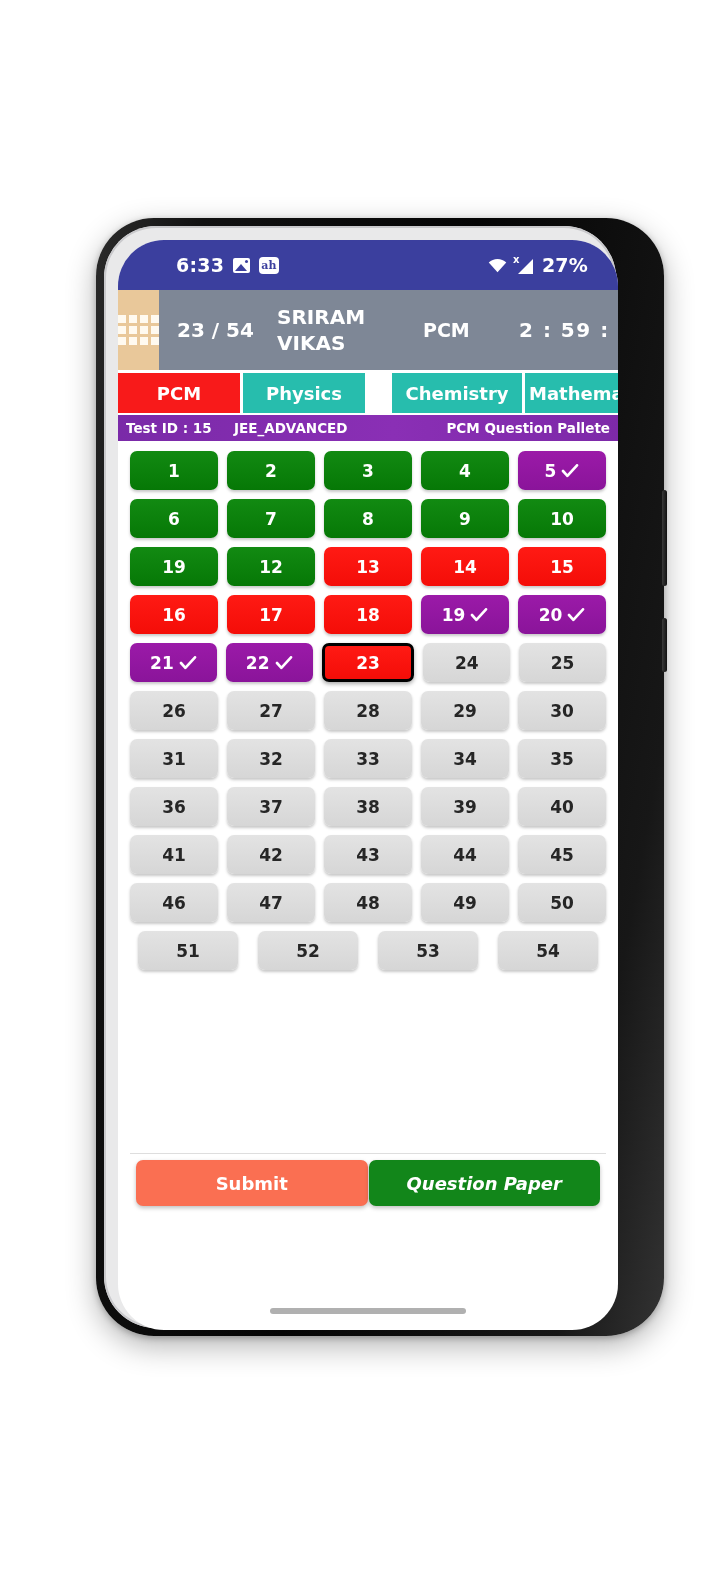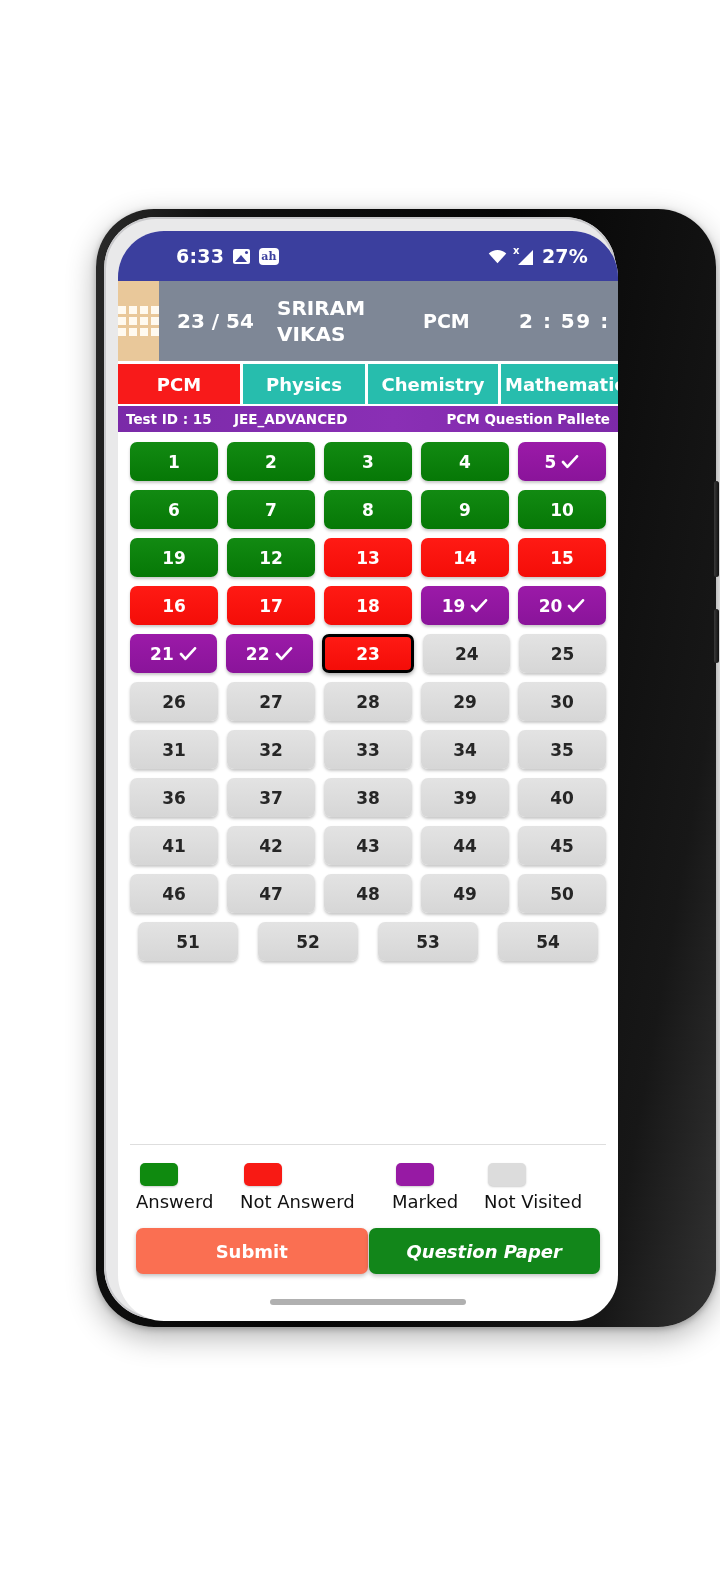--- a/index.html
+++ b/index.html
@@ -9,22 +9,22 @@
     height: 1584px;
     background: #ffffff;
     font-family: "DejaVu Sans", sans-serif;
     overflow: hidden;
   }
 
   
   #phone-frame {
     position: absolute;
     left: 96px;
-    top: 209px;
-    width: 620px;
+    top: 218px;
+    width: 568px;
     height: 1118px;
     border-radius: 58px;
     background: linear-gradient(100deg,#2b2b2b 0%,#111 14%,#050505 50%,#171717 86%,#333 100%);
     box-shadow: 0 10px 30px rgba(0,0,0,.30), 0 2px 6px rgba(0,0,0,.25);
   }
   #phone-inner-bezel {
     position: absolute;
     left: 8px; top: 8px;
     width: 512px; height: 1102px;
     border-radius: 52px;
@@ -147,21 +147,21 @@
     display: flex; align-items: center; justify-content: center;
     color: #ffffff;
     font-weight: bold;
     font-size: 18px;
     background: #27bdad;
     white-space: nowrap;
   }
   .tab.active { background: #f81a1a; }
   #tab-pcm { width: 122px; }
   #tab-physics { width: 122px; }
-  #tab-chemistry { width: 130px; }
+  #tab-chemistry { width: 130px; margin-left: 24px; }
   #tab-maths { width: 128px; }
 
   
   #info-strip {
     height: 26px;
     background: linear-gradient(90deg,#7a2aa8 0%,#8a2fb5 55%,#7d29a8 100%);
     color: #fff;
     font-size: 13.5px;
     font-weight: bold;
     display: flex;
@@ -535,38 +535,20 @@
             <div class="q-cell notvisited">
               <span>53</span>
             </div>
             <div class="q-cell notvisited">
               <span>54</span>
             </div>
           </div>
         </div>
 
       <div id="legend-sep"></div>
-      <div id="legend">
-        <div class="legend-item" id="legend-answerd">
-          <span class="legend-swatch" style="background: rgb(15, 138, 15);"></span>
-          <span class="legend-label">Answerd</span>
-        </div>
-        <div class="legend-item" id="legend-notanswerd">
-          <span class="legend-swatch" style="background: rgb(248, 26, 20);"></span>
-          <span class="legend-label">Not Answerd</span>
-        </div>
-        <div class="legend-item" id="legend-marked">
-          <span class="legend-swatch" style="background: rgb(151, 26, 164);"></span>
-          <span class="legend-label">Marked</span>
-        </div>
-        <div class="legend-item" id="legend-notvisited">
-          <span class="legend-swatch" style="background: rgb(220, 220, 220);"></span>
-          <span class="legend-label">Not Visited</span>
-        </div>
-      </div>
 
       <div id="bottom-bar">
         <div class="bottom-btn" id="btn-submit" style="background: rgb(250, 111, 82);">Submit</div>
         <div class="bottom-btn" id="btn-question-paper" style="background: rgb(18, 134, 26); font-style: italic;">Question Paper</div>
       </div>
 
       <div id="home-indicator-wrap">
         <div id="home-indicator"></div>
       </div>
 

